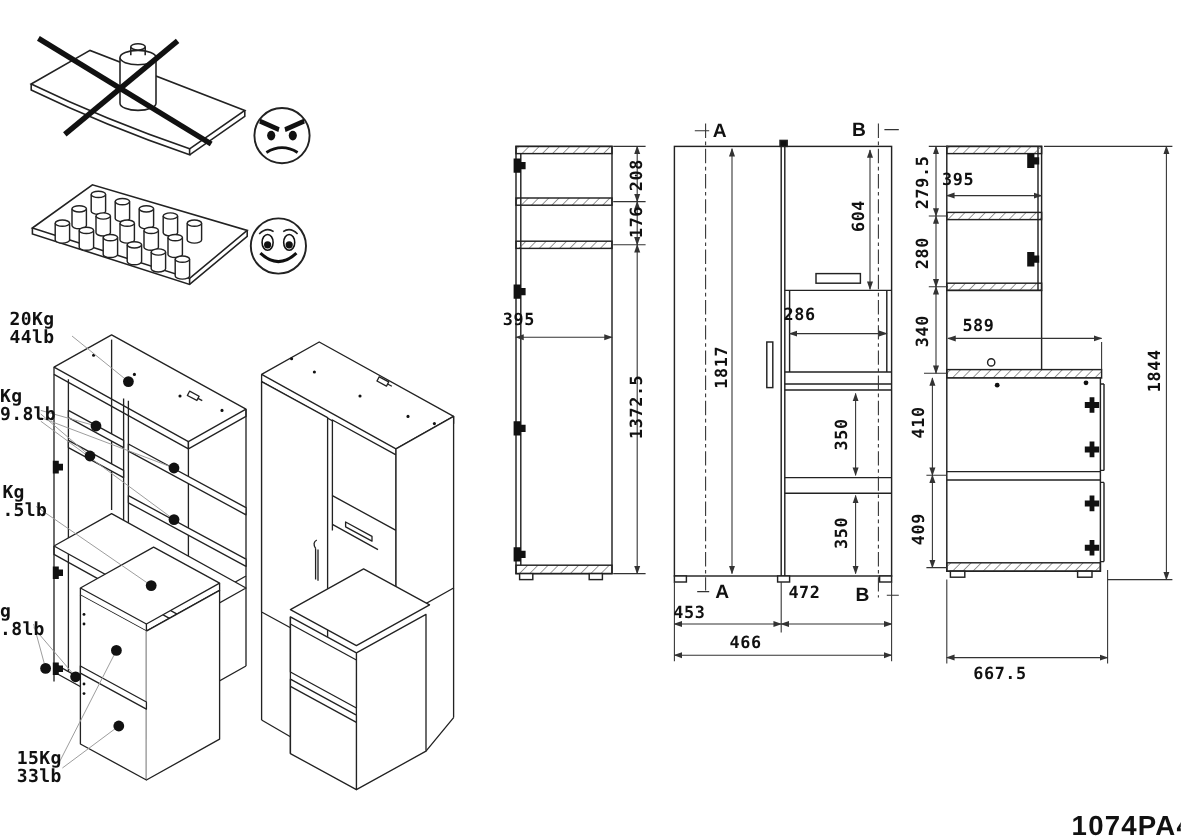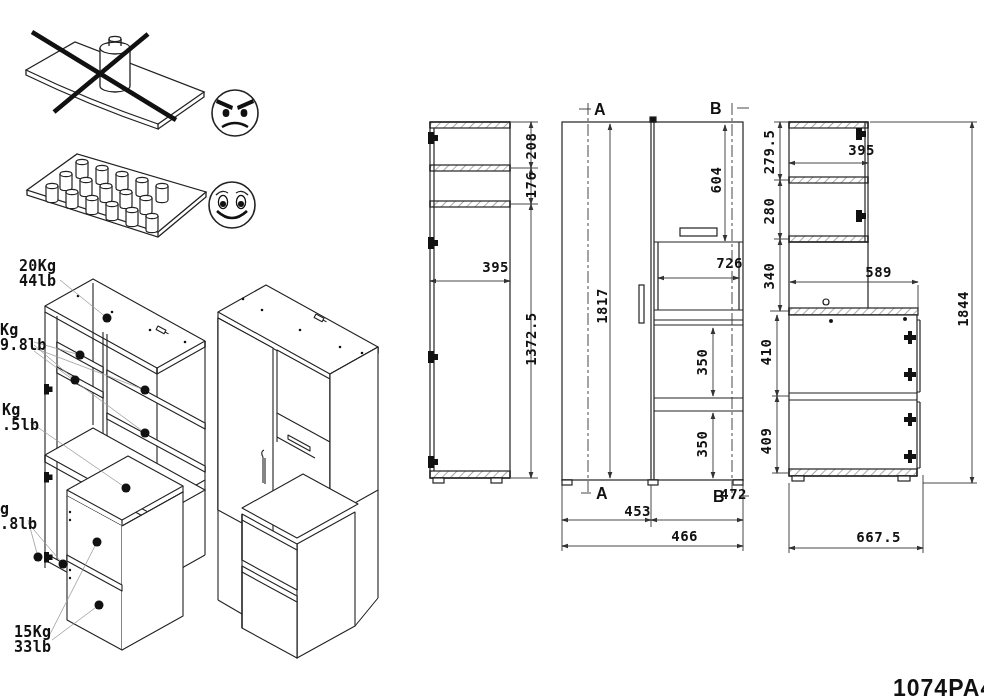--- a/index.html
+++ b/index.html
@@ -1,21 +1,21 @@
 <!DOCTYPE html>
 <html><head>
 <meta charset="utf-8">
 <style>
   html,body{margin:0;padding:0;}
   body{width:984px;height:697px;position:relative;overflow:hidden;background:#ffffff;
        font-family:"DejaVu Sans Mono",monospace;}
   svg{position:absolute;overflow:visible;}
   .lbl{position:absolute;font:bold 14px "DejaVu Sans Mono",monospace;color:#111;
        letter-spacing:.5px;white-space:nowrap;}
-  .hdim{width:90px;text-align:right;margin-left:-45px;}
+  .hdim{width:90px;text-align:left;margin-left:-45px;}
   .vdim{width:90px;height:16px;margin-left:-45px;margin-top:-8px;display:flex;
         align-items:center;justify-content:center;transform:rotate(-90deg);}
   .wlabel{position:absolute;font:bold 15px "DejaVu Sans Mono",monospace;color:#111;
           line-height:15px;letter-spacing:.3px;white-space:nowrap;}
   .seclbl{position:absolute;font:bold 16px "Liberation Sans",sans-serif;color:#111;}
   .partnum{position:absolute;font:bold 23px "Liberation Sans",sans-serif;color:#111;
            letter-spacing:1px;}
 </style>
 </head>
 <body>
@@ -226,21 +226,21 @@
       <circle cx="145" cy="183" r="4.5"></circle>
         <circle cx="126" cy="238" r="4.5"></circle>
       <circle cx="38" cy="307" r="4.5"></circle>
         <circle cx="63" cy="314" r="4.5"></circle>
       <circle cx="97" cy="292" r="4.5"></circle>
         <circle cx="99" cy="355" r="4.5"></circle>
     </g>
   </g>
 </svg>
 
-<div class="wlabel" style="left:19px;top:259px">
+<div class="wlabel" style="left:8px;top:259px">
   <div>20Kg</div>
     <div>44lb</div>
 </div>
 <div class="wlabel" style="left:0;top:323px">
   <div>Kg</div>
     <div>9.8lb</div>
 </div>
 <div class="wlabel" style="left:2px;top:403px">
   <div>Kg</div>
     <div>.5lb</div>
@@ -328,21 +328,21 @@
     <path d="M96,425 H188" marker-start="url(#mkB)" marker-end="url(#mkB)"></path>
     <path d="M7,451 H188" marker-start="url(#mkB)" marker-end="url(#mkB)"></path>
   </g>
 </svg>
 <div class="seclbl" style="left:594px;top:101px">A</div>
 <div class="seclbl" style="left:710px;top:100px">B</div>
 <div class="seclbl" style="left:596px;top:485px">A</div>
 <div class="seclbl" style="left:713px;top:488px">B</div>
 <div class="lbl vdim" style="left:602px;top:306px">1817</div>
 <div class="lbl vdim" style="left:716px;top:180px">604</div>
-<div class="lbl hdim" style="left:698px;top:255px">726</div>
+<div class="lbl hdim" style="left:698px;top:255px">286</div>
 <div class="lbl vdim" style="left:702px;top:362px">350</div>
 <div class="lbl vdim" style="left:702px;top:444px">350</div>
 <div class="lbl hdim" style="left:606px;top:503px">453</div>
 <div class="lbl hdim" style="left:702px;top:486px">472</div>
 <div class="lbl hdim" style="left:653px;top:528px">466</div>
 
 <svg style="left:750px;top:95px" width="234" height="480" viewBox="0 0 234 480">
   <defs>
     <marker id="mkC" viewBox="0 0 10 10" refX="9" refY="5" markerWidth="8" markerHeight="8" orient="auto-start-reverse">
       <path d="M0,1.5 L10,5 L0,8.5 z" fill="#333"></path>
@@ -397,16 +397,16 @@
     <path d="M222,27 V388" marker-start="url(#mkC)" marker-end="url(#mkC)"></path>
   </g>
 </svg>
 <div class="lbl vdim" style="left:769px;top:152px">279.5</div>
 <div class="lbl vdim" style="left:769px;top:211px">280</div>
 <div class="lbl vdim" style="left:769px;top:276px">340</div>
 <div class="lbl vdim" style="left:766px;top:352px">410</div>
 <div class="lbl vdim" style="left:766px;top:441px">409</div>
 <div class="lbl hdim" style="left:830px;top:142px">395</div>
 <div class="lbl hdim" style="left:847px;top:264px">589</div>
-<div class="lbl hdim" style="left:856px;top:529px">667.5</div>
+<div class="lbl hdim" style="left:856px;top:554px">667.5</div>
 <div class="lbl vdim" style="left:963px;top:309px">1844</div>
 
 <div class="partnum" style="left:893px;top:675px">1074PA4</div>
 
 </body></html>

